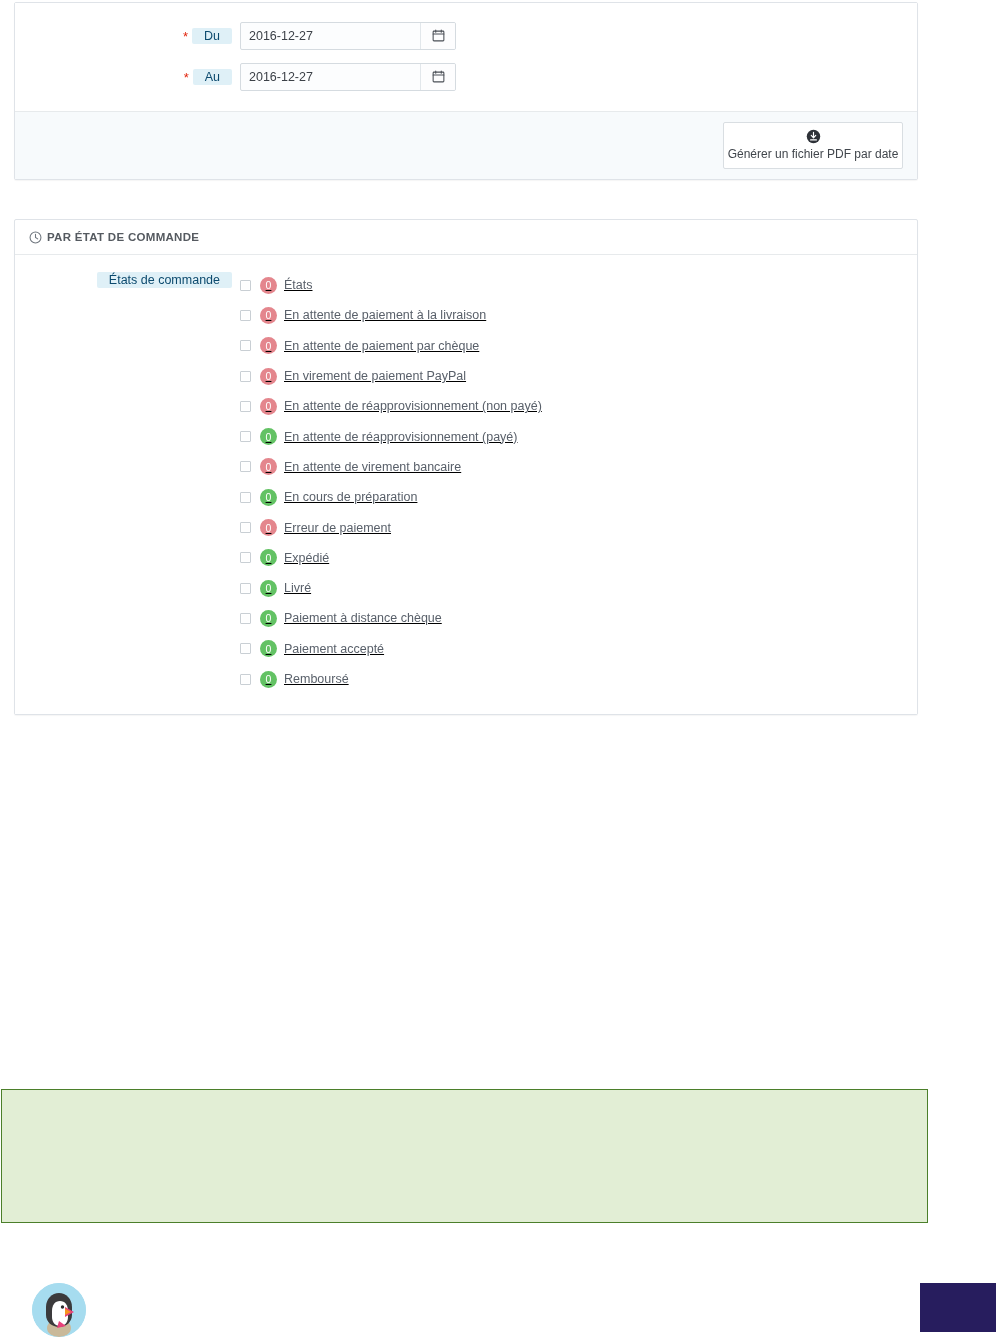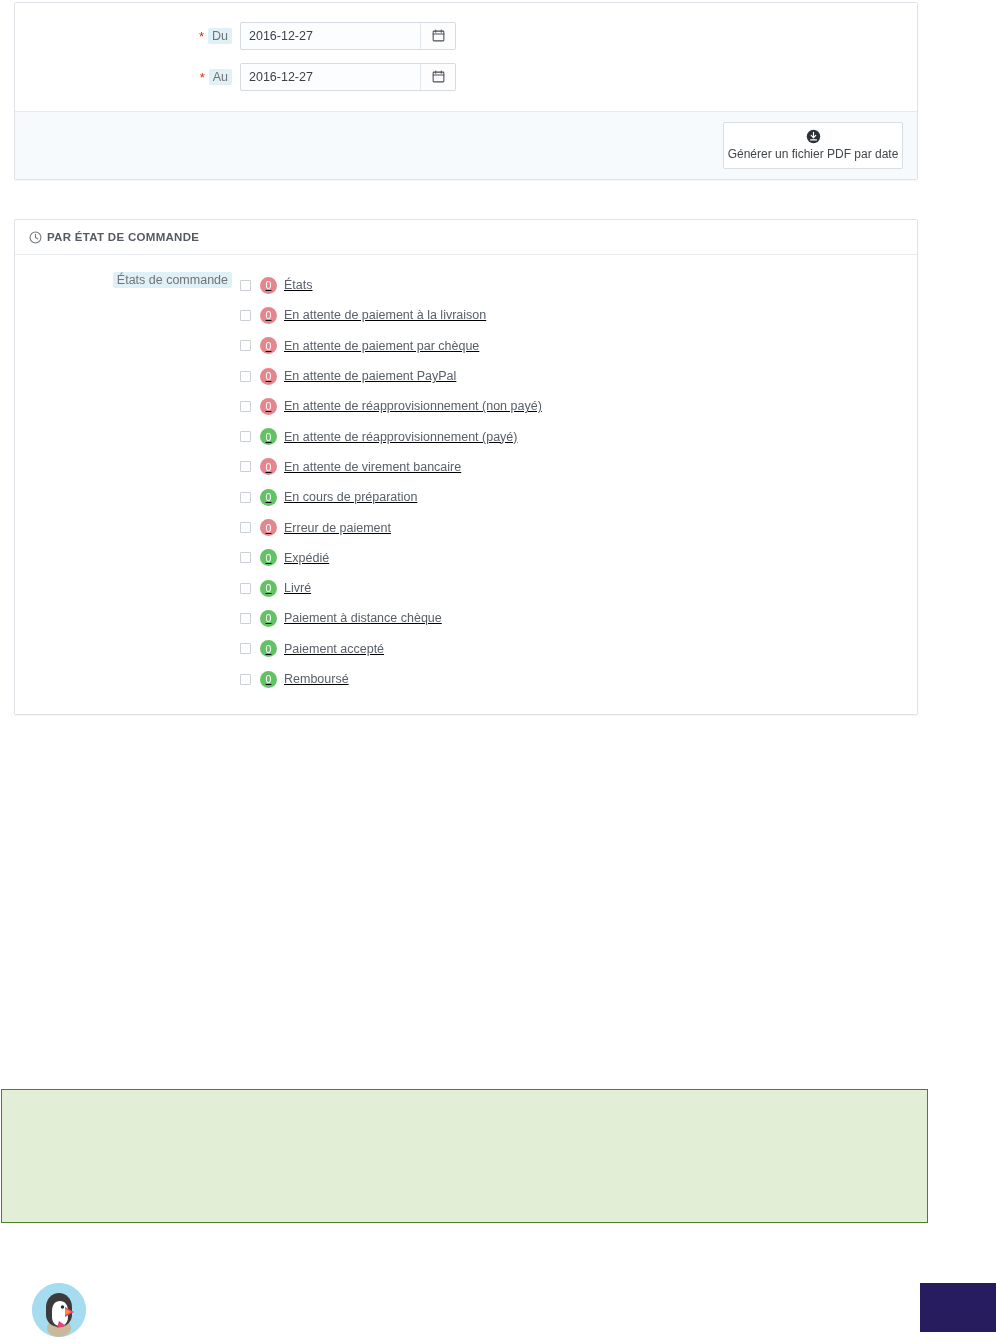--- a/index.html
+++ b/index.html
@@ -86,23 +86,23 @@
   }
   .req {
     color: #e2240c;
     font-size: 13px;
     margin-right: 4px;
     vertical-align: middle;
   }
   .field-label {
     display: inline-block;
     background: #dff0f7;
-    color: #737373;
+    color: #0c4a6e;
     font-size: 12.5px;
-    padding: 1px 4px;
+    padding: 1px 12px;
     border-radius: 2px;
     vertical-align: middle;
   }
 
   .date-control {
     display: flex;
     width: 216px;
     height: 28px;
     border: 1px solid #d5dbe0;
     border-radius: 2px;
@@ -326,21 +326,21 @@
             <span class="state-name">En attente de paiement à la livraison</span>
           </div>
           <div class="state-item">
             <span class="cbx"></span>
             <span class="badge red">0</span>
             <span class="state-name">En attente de paiement par chèque</span>
           </div>
           <div class="state-item">
             <span class="cbx"></span>
             <span class="badge red">0</span>
-            <span class="state-name">En attente de paiement PayPal</span>
+            <span class="state-name">En virement de paiement PayPal</span>
           </div>
           <div class="state-item">
             <span class="cbx"></span>
             <span class="badge red">0</span>
             <span class="state-name">En attente de réapprovisionnement (non payé)</span>
           </div>
           <div class="state-item">
             <span class="cbx"></span>
             <span class="badge green">0</span>
             <span class="state-name">En attente de réapprovisionnement (payé)</span>

